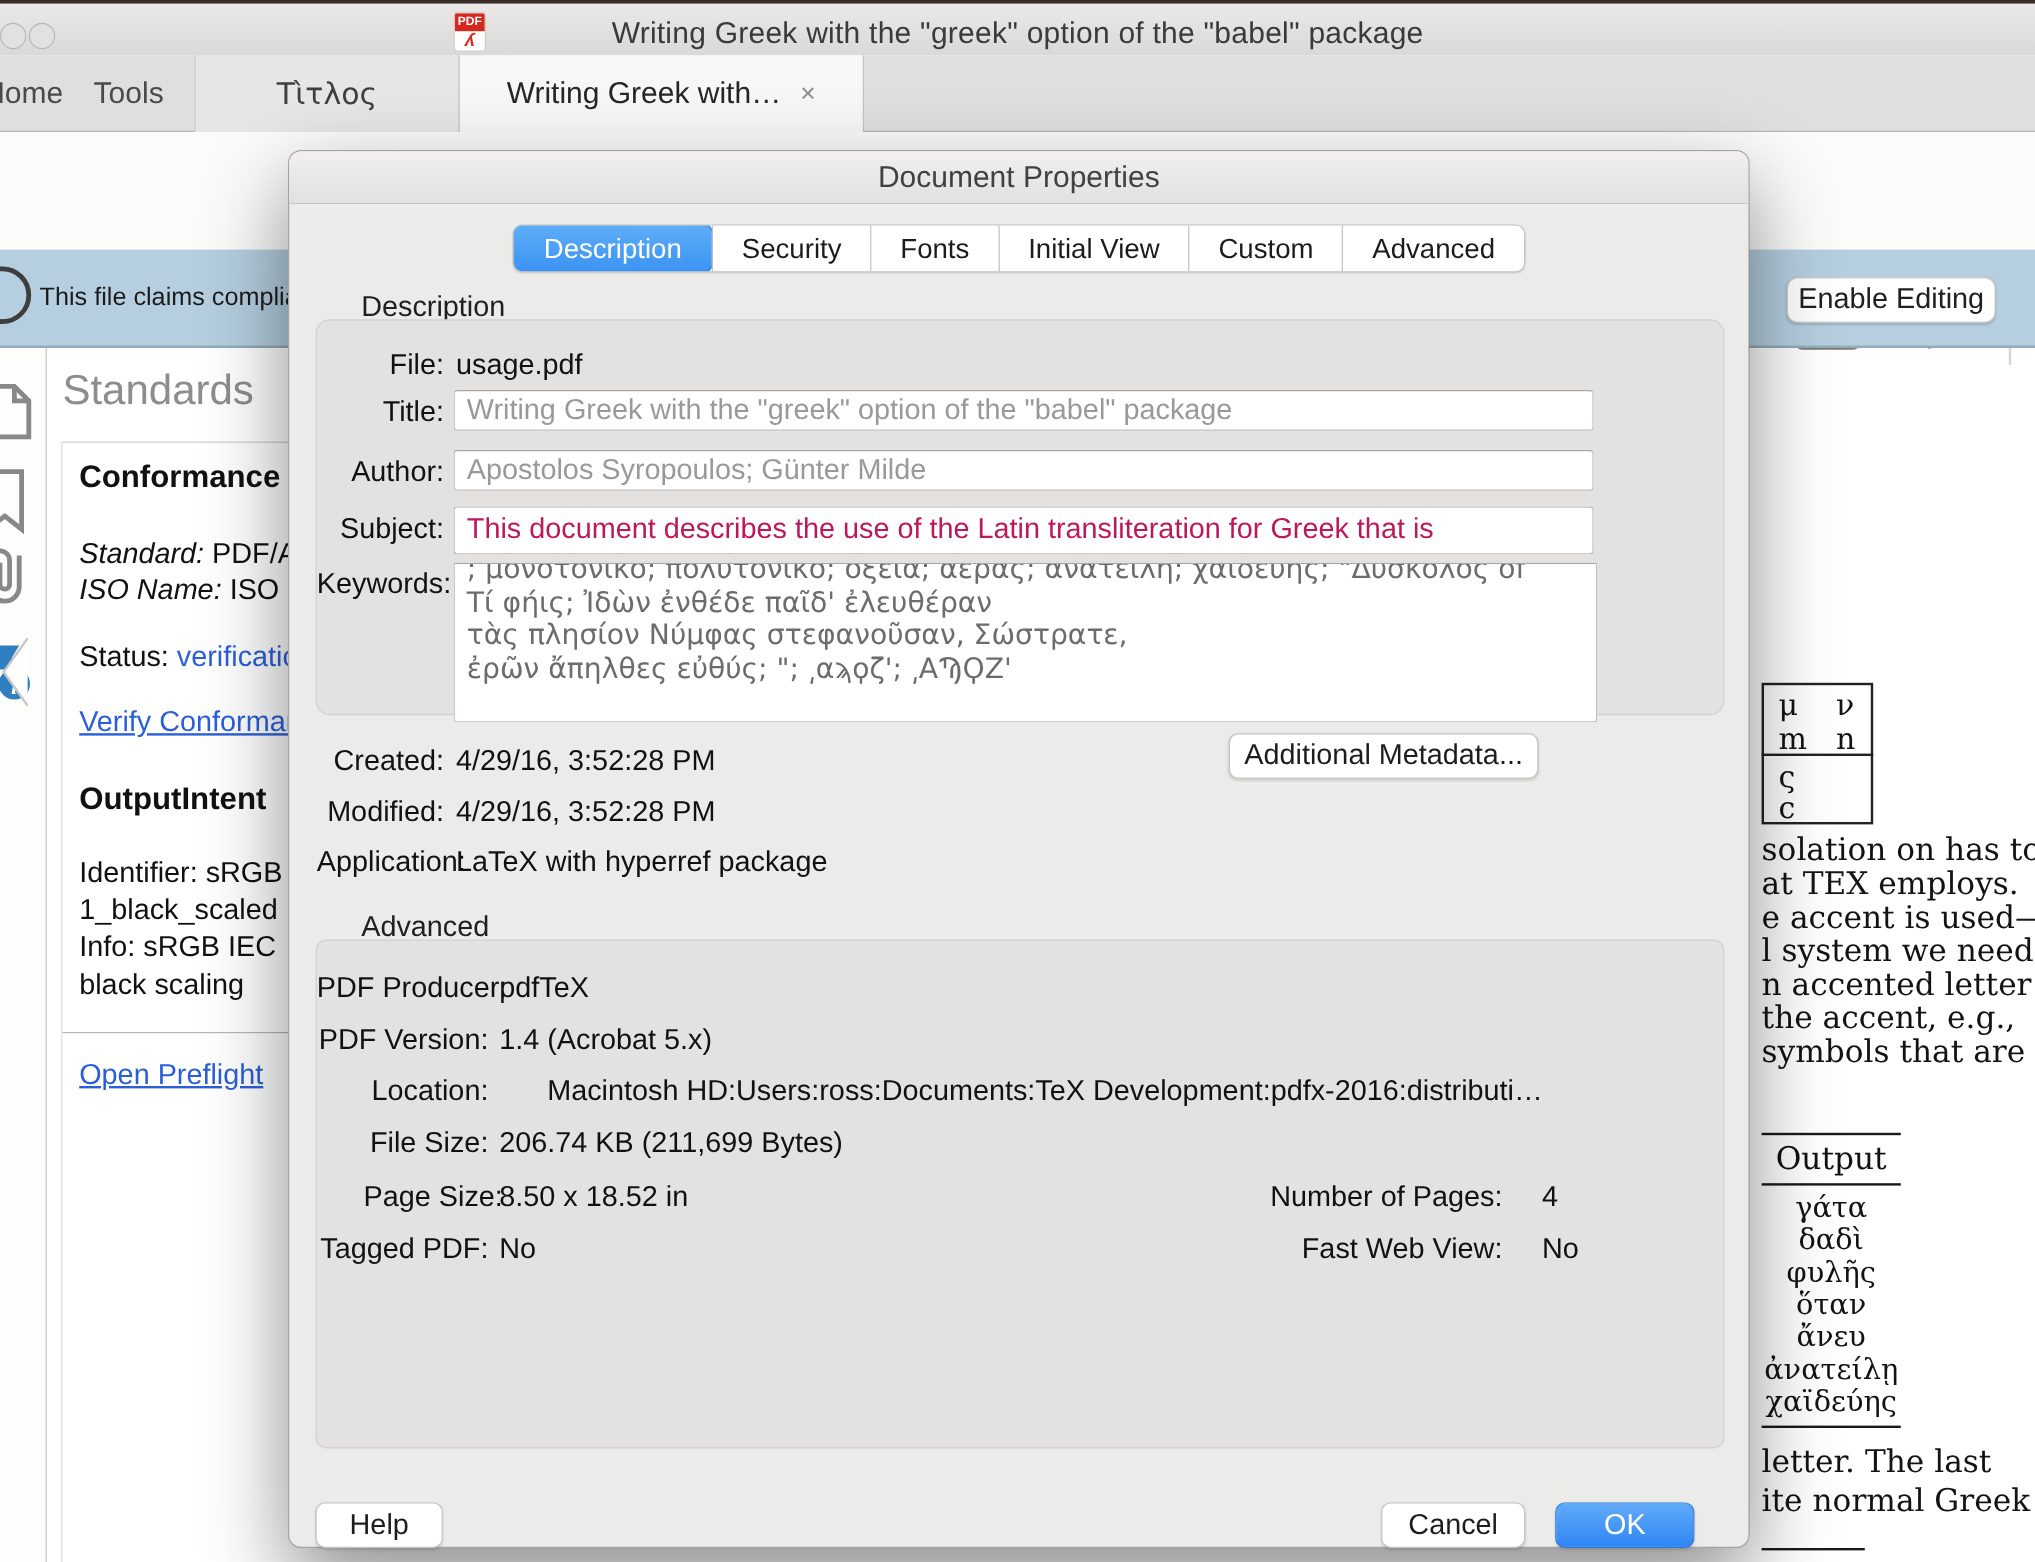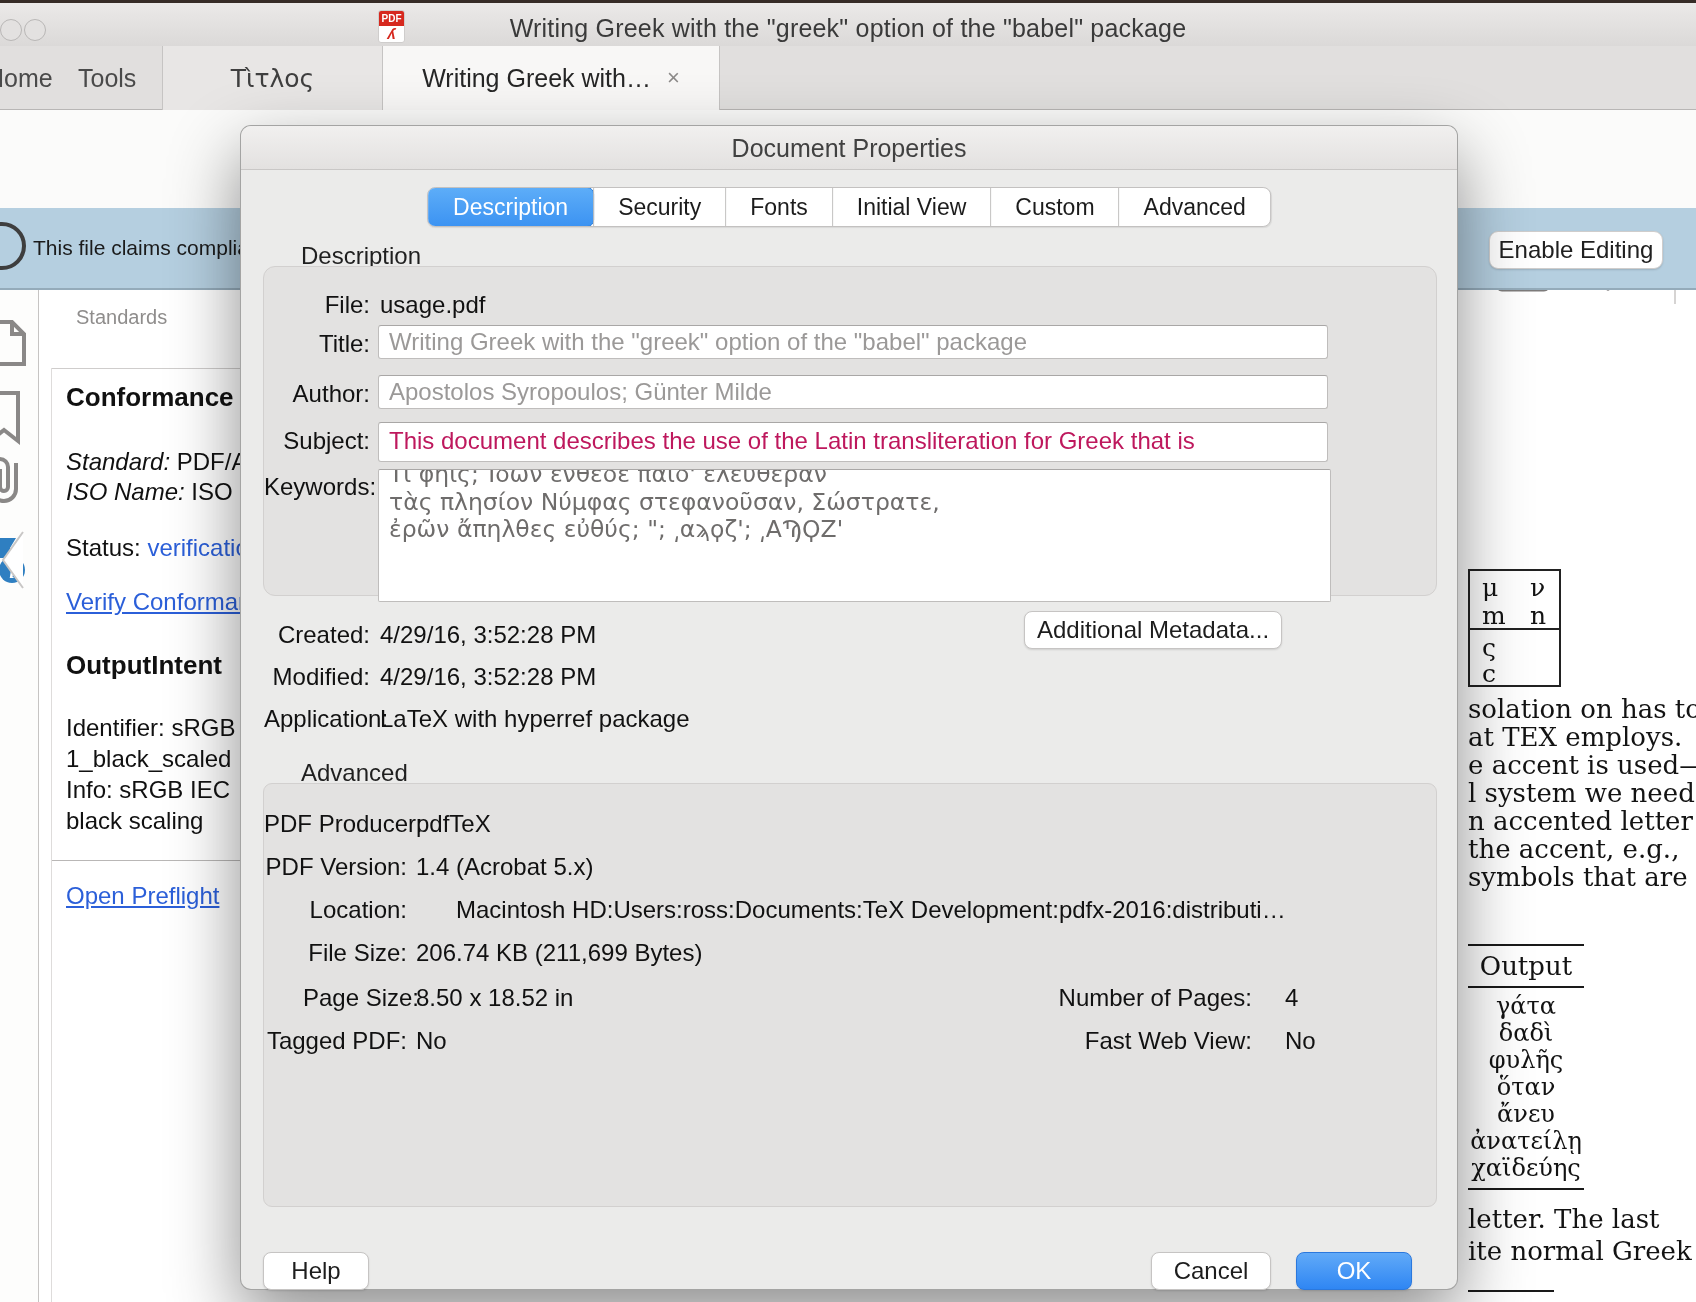--- a/index.html
+++ b/index.html
@@ -45,21 +45,21 @@
   #banner-text { left:33px; top:28px; font-size:21px; color:#1b1b1b; white-space:nowrap; }
   #enable-editing { left:1489px; top:23px; width:174px; height:38px; background:#fff;
     border:1px solid #cfcdcc; border-radius:9px; font-size:24px; color:#202020;
     text-align:center; line-height:36px; box-shadow:0 1px 2px rgba(0,0,0,.15); }
 
   
   #sidebar { left:0; top:290px; width:39px; height:1012px; background:#fdfdfc;
     border-right:1px solid #c6c4c3; overflow:visible; }
   #stdpanel { left:40px; top:290px; width:430px; height:1012px; background:#fff; }
   #std-vline { left:11px; top:78px; width:1px; height:934px; background:#dedcdb; }
-  #std-header { left:36px; top:16px; font-size:20px; color:#8f8d8c;text-align:center; }
+  #std-header { left:12px; top:16px; font-size:35px; color:#8f8d8c;text-align:center; }
   #std-underline { left:12px; top:78px; width:400px; height:1px; background:#cfcdcc; }
   .std-text { left:26px; font-size:24px; color:#111; white-space:nowrap; }
   .std-bold { font-weight:bold; font-size:26px; }
   .std-link { color:#2b5fd9; text-decoration:underline; }
   .blue { color:#2b5fd9; }
   #std-hr { left:12px; top:570px; width:196px; height:1px; background:#b9b7b6; }
   #panel-notch { left:-1px; top:240px; }
 
   
   .serif { font-family:"DejaVu Serif", serif; color:#131313; }
@@ -309,20 +309,21 @@
 
       <div class="abs flabel" style="left:0;width:106px;top:160px;">Subject:</div>
       <div class="abs tinput" id="subj-box" style="left:114px;top:155px;width:950px;height:40px;">
         <div class="l1">This document describes the use of the Latin transliteration for Greek that is</div>
         <div class="l2">defined by the LGR font encoding. Futhermore, it describes the</div>
       </div>
 
       <div class="abs flabel" style="left:0;width:106px;top:206px;">Keywords:</div>
       <div class="abs greek" id="kw-box" style="left:114px;top:202px;width:953px;height:133px;">
         <div id="kw-inner">
+          <div>; μονοτονικο; πολυτονικο; οξεια; αερας; ανατειλη; χαιδευης; "Δυσκολος of</div>
           <div> Τί φήις; Ἰδὼν ἐνθέδε παῖδ' ἐλευθέραν</div>
           <div> τὰς πλησίον Νύμφας στεφανοῦσαν, Σώστρατε,</div>
           <div> ἐρῶν ἄπηλθες εὐθύς; "; ͵αϡϙζ'; ͵ΑϠϘΖ'</div>
         </div>
       </div>
 
       <div class="abs flabel" style="left:0;width:106px;top:354px;">Created:</div>
       <div class="abs fvalue" style="left:116px;top:354px;">4/29/16, 3:52:28 PM</div>
       <div class="abs dlg-btn" style="left:760px;top:344px;width:258px;height:38px;line-height:36px;">Additional Metadata...</div>
 

